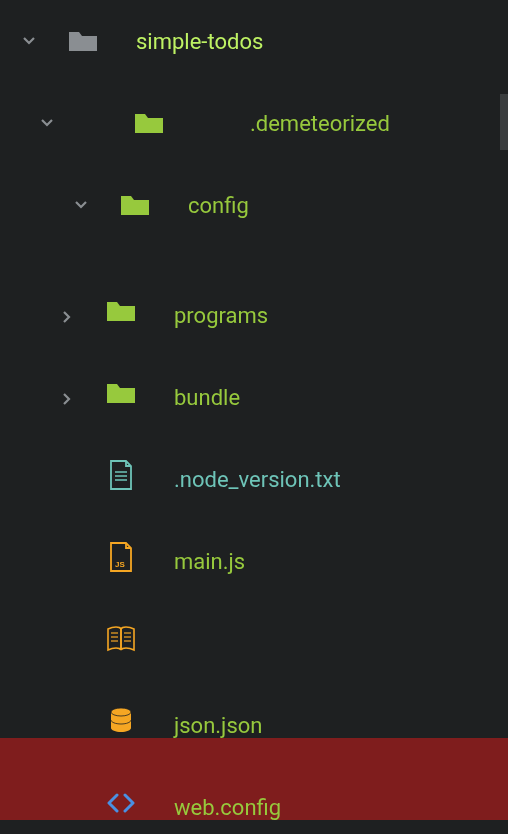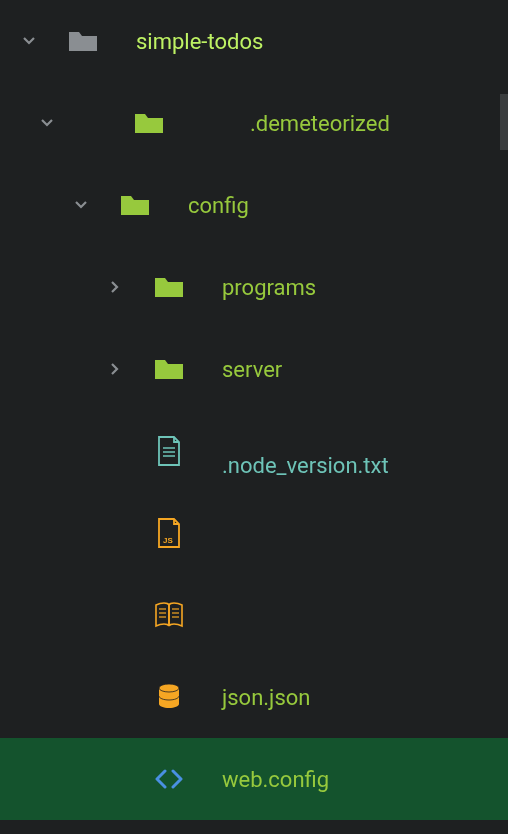--- a/index.html
+++ b/index.html
@@ -11,21 +11,21 @@
       overflow: hidden;
       position: relative;
     }
     .tree-row {
       display: flex;
       align-items: center;
       height: 82px;
       padding-left: 18px;
     }
     .tree-row.selected {
-      background: #14532d;
+      background: #7f1d1d;
     }
     .chevron {
       width: 22px;
       height: 22px;
       display: flex;
       align-items: center;
       justify-content: center;
       flex-shrink: 0;
     }
     .chevron-spacer {
@@ -44,21 +44,21 @@
     .label {
       font-size: 22px;
       font-weight: 400;
       margin-left: 36px;
     }
     .label.gray { color: #bef264; }
     .label.green { color: #97c93d; }
     .label.teal { color: #6ec4b8; margin-top: 28px; }
     .indent-1 { padding-left: 36px; gap: 48px; }
     .indent-2 { padding-left: 70px; }
-    .indent-3 { padding-left: 104px; }
+    .indent-3 { padding-left: 56px; align-items: flex-end; }
     .scrollbar {
       position: absolute;
       right: 0;
       top: 94px;
       width: 8px;
       height: 56px;
       background: #3a3d3e;
     }
     svg { display: block; }
   </style>
@@ -125,21 +125,21 @@
   <span class="chevron">
     <svg width="16" height="16" viewBox="0 0 16 16">
         <path d="M5 3 L10 8 L5 13" stroke="#8a8e92" stroke-width="2.2" fill="none"></path>
       </svg>
   </span>
   <span class="icon-slot">
     <svg width="30" height="24" viewBox="0 0 30 24">
         <path d="M1 4 L1 22 L29 22 L29 7 L14 7 L11 3 L1 3 Z" fill="#97c93d"></path>
       </svg>
   </span>
-  <span class="label green">server</span>
+  <span class="label green">bundle</span>
 </div>
 
 <div class="tree-row indent-3">
   <span class="chevron-spacer"></span>
   <span class="icon-slot">
     <svg width="26" height="30" viewBox="0 0 26 30">
       <path d="M3 1 L18 1 L23 6 L23 29 L3 29 Z" fill="none" stroke="#6ec4b8" stroke-width="1.8"></path>
       <path d="M18 1 L18 6 L23 6" fill="none" stroke="#6ec4b8" stroke-width="1.8"></path>
       <line x1="7" y1="12" x2="19" y2="12" stroke="#6ec4b8" stroke-width="1.5"></line>
       <line x1="7" y1="16" x2="19" y2="16" stroke="#6ec4b8" stroke-width="1.5"></line>
@@ -151,20 +151,21 @@
 
 <div class="tree-row indent-3">
   <span class="chevron-spacer"></span>
   <span class="icon-slot">
     <svg width="26" height="30" viewBox="0 0 26 30">
       <path d="M3 1 L18 1 L23 6 L23 29 L3 29 Z" fill="none" stroke="#f5a623" stroke-width="1.8"></path>
       <path d="M18 1 L18 6 L23 6" fill="none" stroke="#f5a623" stroke-width="1.8"></path>
       <text x="7" y="25" font-size="8" font-weight="bold" fill="#f5a623" font-family="sans-serif">JS</text>
     </svg>
   </span>
+  <span class="label green">main.js</span>
 </div>
 
 <div class="tree-row indent-3">
   <span class="chevron-spacer"></span>
   <span class="icon-slot">
     <svg width="30" height="26" viewBox="0 0 30 26">
       <path d="M2 3 C2 3 6 1 10 1 C14 1 15 3 15 3 L15 24 C15 24 14 22 10 22 C6 22 2 24 2 24 Z" fill="none" stroke="#f5a623" stroke-width="1.6"></path>
       <path d="M28 3 C28 3 24 1 20 1 C16 1 15 3 15 3 L15 24 C15 24 16 22 20 22 C24 22 28 24 28 24 Z" fill="none" stroke="#f5a623" stroke-width="1.6"></path>
       <line x1="5" y1="7" x2="12" y2="7" stroke="#f5a623" stroke-width="1.2"></line>
       <line x1="5" y1="11" x2="12" y2="11" stroke="#f5a623" stroke-width="1.2"></line>

